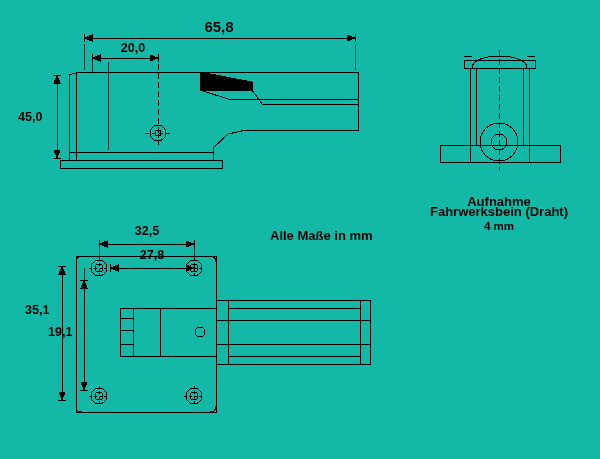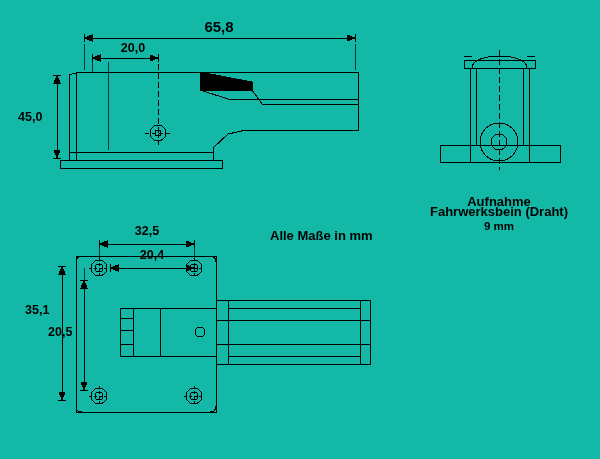--- a/index.html
+++ b/index.html
@@ -199,25 +199,25 @@
   <div class="lbl dim-big center" style="left:219px; top:18px;">65,8</div>
 
   <div class="lbl dim-text center" style="left:125px; top:41px;margin-left:8px;">20,0</div>
 
   <div class="lbl dim-text" style="left:18px; top:110px;">45,0</div>
 
   <div class="lbl note-text center" style="left:499px; top:174px;margin-top:20px;">Aufnahme</div>
 
   <div class="lbl note-text center" style="left:499px; top:204px;">Fahrwerksbein (Draht)</div>
 
-  <div class="lbl note-small center" style="left:499px; top:220px;">9 mm</div>
+  <div class="lbl note-small center" style="left:499px; top:220px;">4 mm</div>
 
   <div class="lbl dim-text center" style="left:147px; top:224px;text-align:right;">32,5</div>
 
   <div class="lbl note-text" style="left:270px; top:228px;">Alle Maße in mm</div>
 
-  <div class="lbl dim-text center" style="left:152px; top:248px;">20,4</div>
+  <div class="lbl dim-text center" style="left:152px; top:248px;">27,8</div>
 
   <div class="lbl dim-text" style="left:25px; top:303px;text-align:right;">35,1</div>
 
-  <div class="lbl dim-text" style="left:48px; top:325px;">20,5</div>
+  <div class="lbl dim-text" style="left:48px; top:325px;">19,1</div>
 
 </div>
 
 </body></html>

